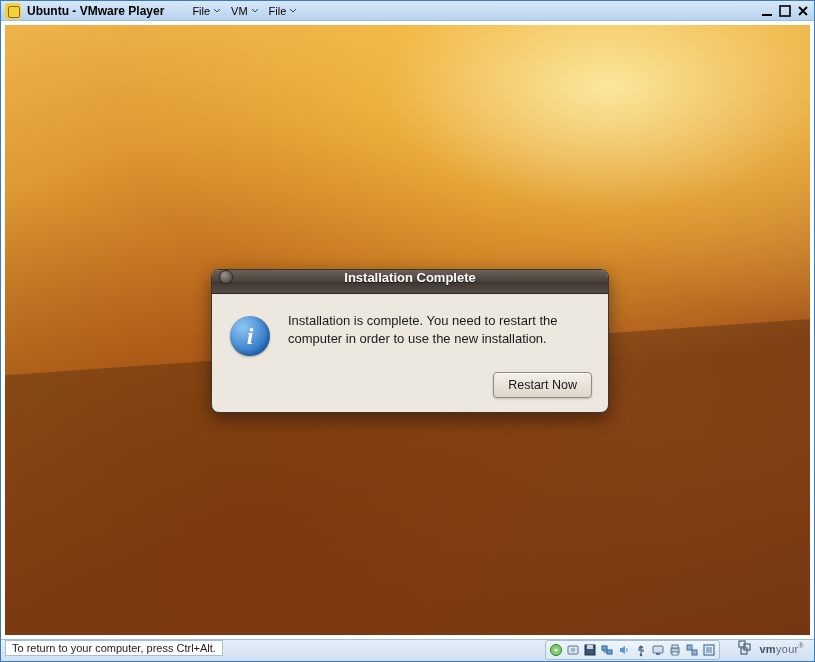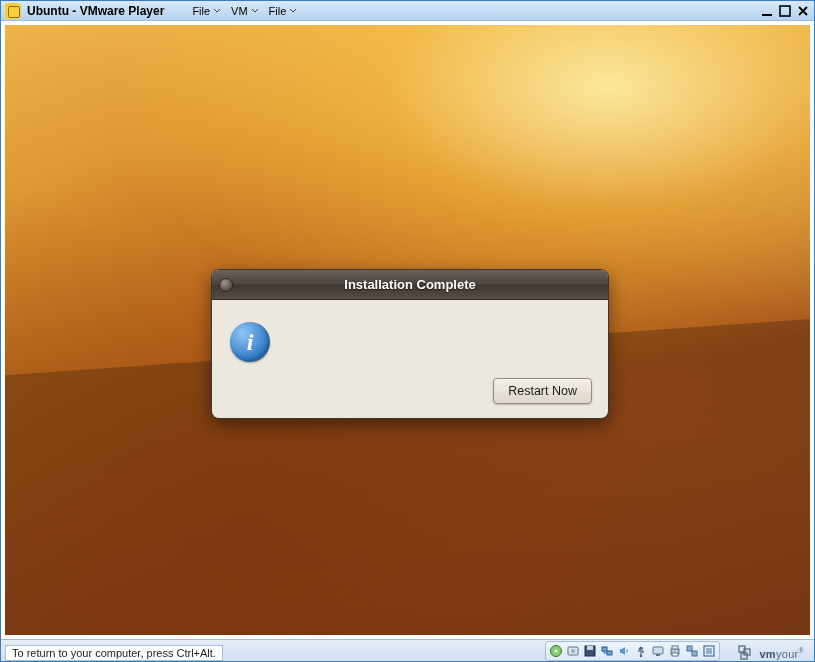--- a/index.html
+++ b/index.html
@@ -87,24 +87,23 @@
   left: 206px;
   top: 244px;
   width: 398px;
   background: #ece7df;
   border: 1px solid #3a3632;
   border-radius: 8px;
   box-shadow: 0 6px 18px rgba(0,0,0,0.45);
   overflow: hidden;
 }
 .dialog-titlebar {
-  height: 30px;
+  height: 24px;
   background: linear-gradient(#6b615a, #4c433d 48%, #3e3631 52%, #564d46);
   display: flex;
-  align-items: center;
   position: relative;
   border-bottom: 1px solid #2e2925;
 }
 .dialog-close {
   width: 14px; height: 14px;
   border-radius: 50%;
   background: radial-gradient(circle at 35% 30%, #9a928b, #5a524b 70%);
   border: 1px solid #2a2521;
   margin-left: 7px;
 }
@@ -160,21 +159,21 @@
   box-shadow: 0 1px 0 rgba(255,255,255,0.6) inset, 0 1px 2px rgba(0,0,0,0.2);
   cursor: default;
   margin-left: 23px;
 }
 
 .status-bar {
   height: 22px;
   background: linear-gradient(#e6eef8, #cfe0f1);
   border-top: 1px solid #9fbedd;
   display: flex;
-  align-items: flex-end;
+  align-items: flex-start;
   padding: 0 4px;
   gap: 4px;
 }
 .status-text {
   background: #fff;
   border: 1px solid #a9bed3;
   padding: 1px 6px;
   font-size: 11px;
   color: #222;
 }
@@ -253,20 +252,21 @@
 
     <div class="dialog">
       <div class="dialog-titlebar">
         <div class="dialog-close"></div>
         <div class="dialog-title">Installation Complete</div>
       </div>
       <div class="dialog-body">
         <div class="info-icon">
             <span>i</span>
           </div>
+        <div class="dialog-text">Installation is complete. You need to restart the computer in order to use the new installation.</div>
       </div>
       <div class="dialog-buttons">
         <button class="btn">Restart Now</button>
       </div>
     </div>
   </div>
 
   <div class="status-bar">
     <div class="status-text">To return to your computer, press Ctrl+Alt.</div>
     <div class="status-spacer"></div>

